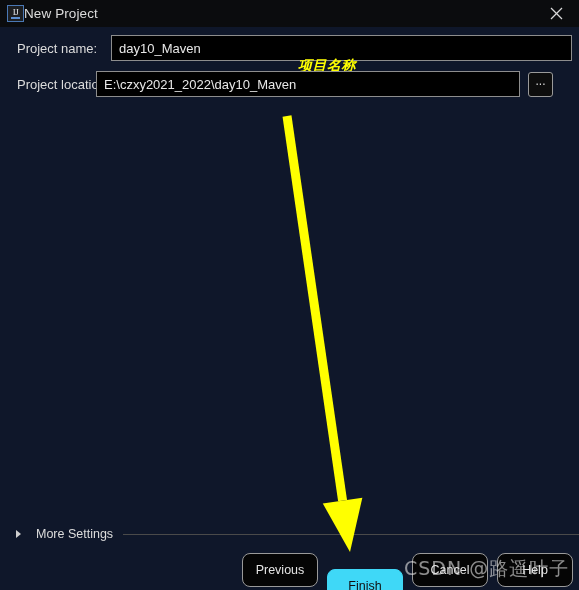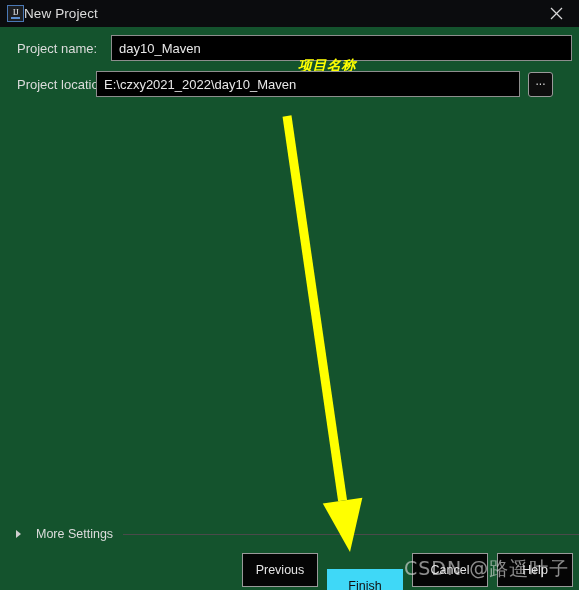--- a/index.html
+++ b/index.html
@@ -13,21 +13,21 @@
     overflow: hidden;
     font-family: "Liberation Sans", sans-serif;
     color: #d6d6d6;
     -webkit-font-smoothing: antialiased;
   }
 
   #dialog {
     position: relative;
     width: 579px;
     height: 590px;
-    background: #14532d;
+    background: #0f172a;
   }
 
   
   #titlebar {
     position: absolute;
     left: 0; top: 0;
     width: 579px;
     height: 27px;
     background: #0b0c0e;
     display: flex;
@@ -191,21 +191,21 @@
     align-items: center;
     justify-content: flex-end;
     padding-right: 6px;
     box-sizing: border-box;
   }
   .dlg-btn {
     height: 26px;
     min-width: 76px;
     margin-left: 9px;
     border: 1px solid #9a9a9a;
-    border-radius: 0;
+    border-radius: 8px;
     background: #050505;
     box-sizing: border-box;
     display: flex;
     align-items: center;
     justify-content: center;
     font-size: 12.5px;
     color: #e4e4e4;
     padding: 16px 10px;
   }
   .dlg-btn.primary {

